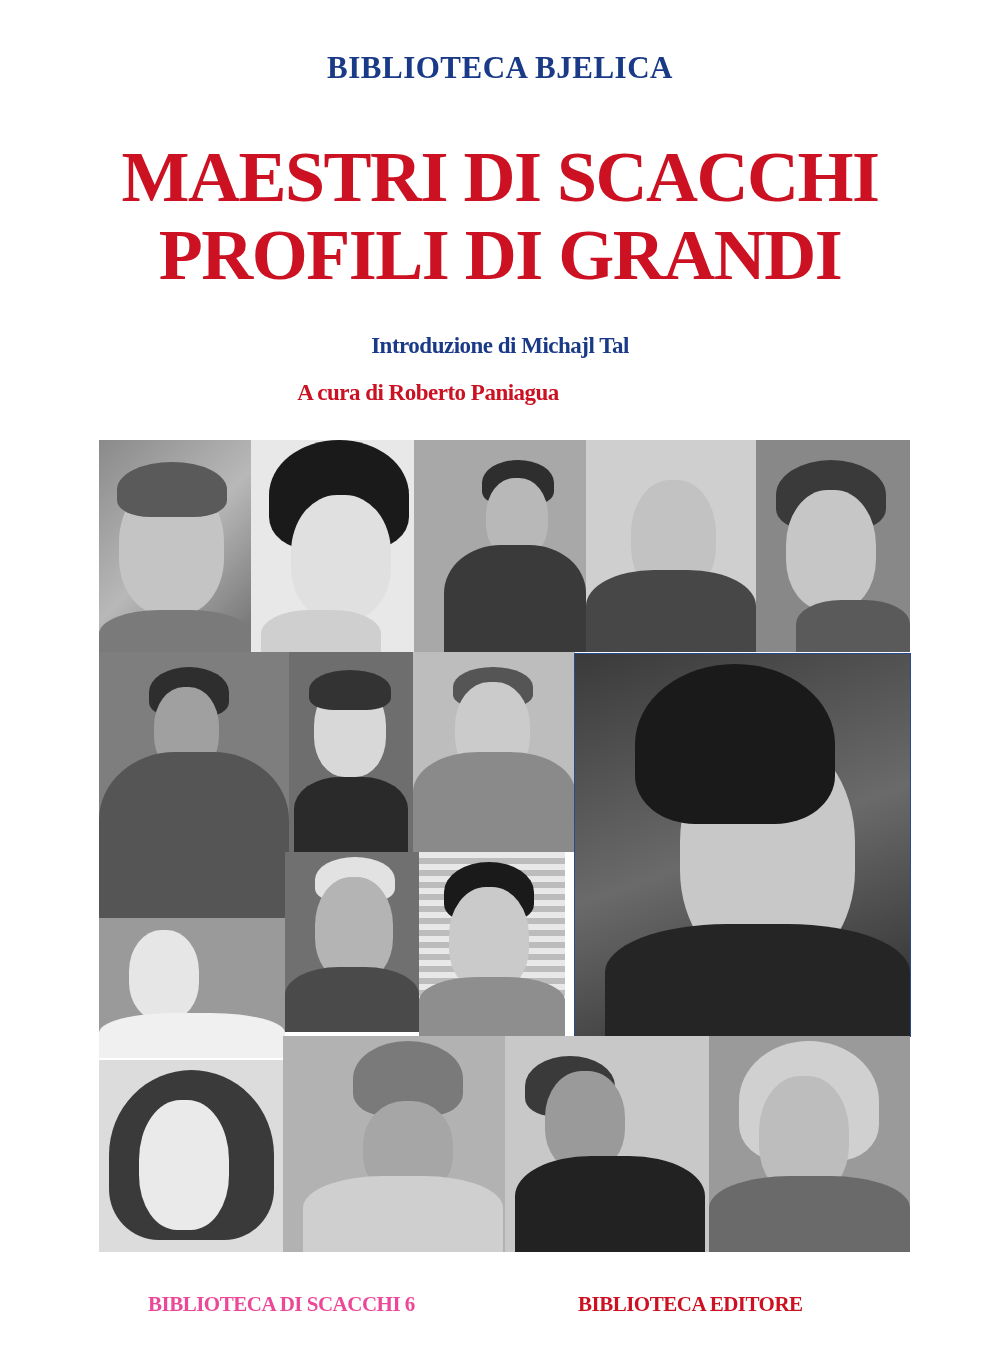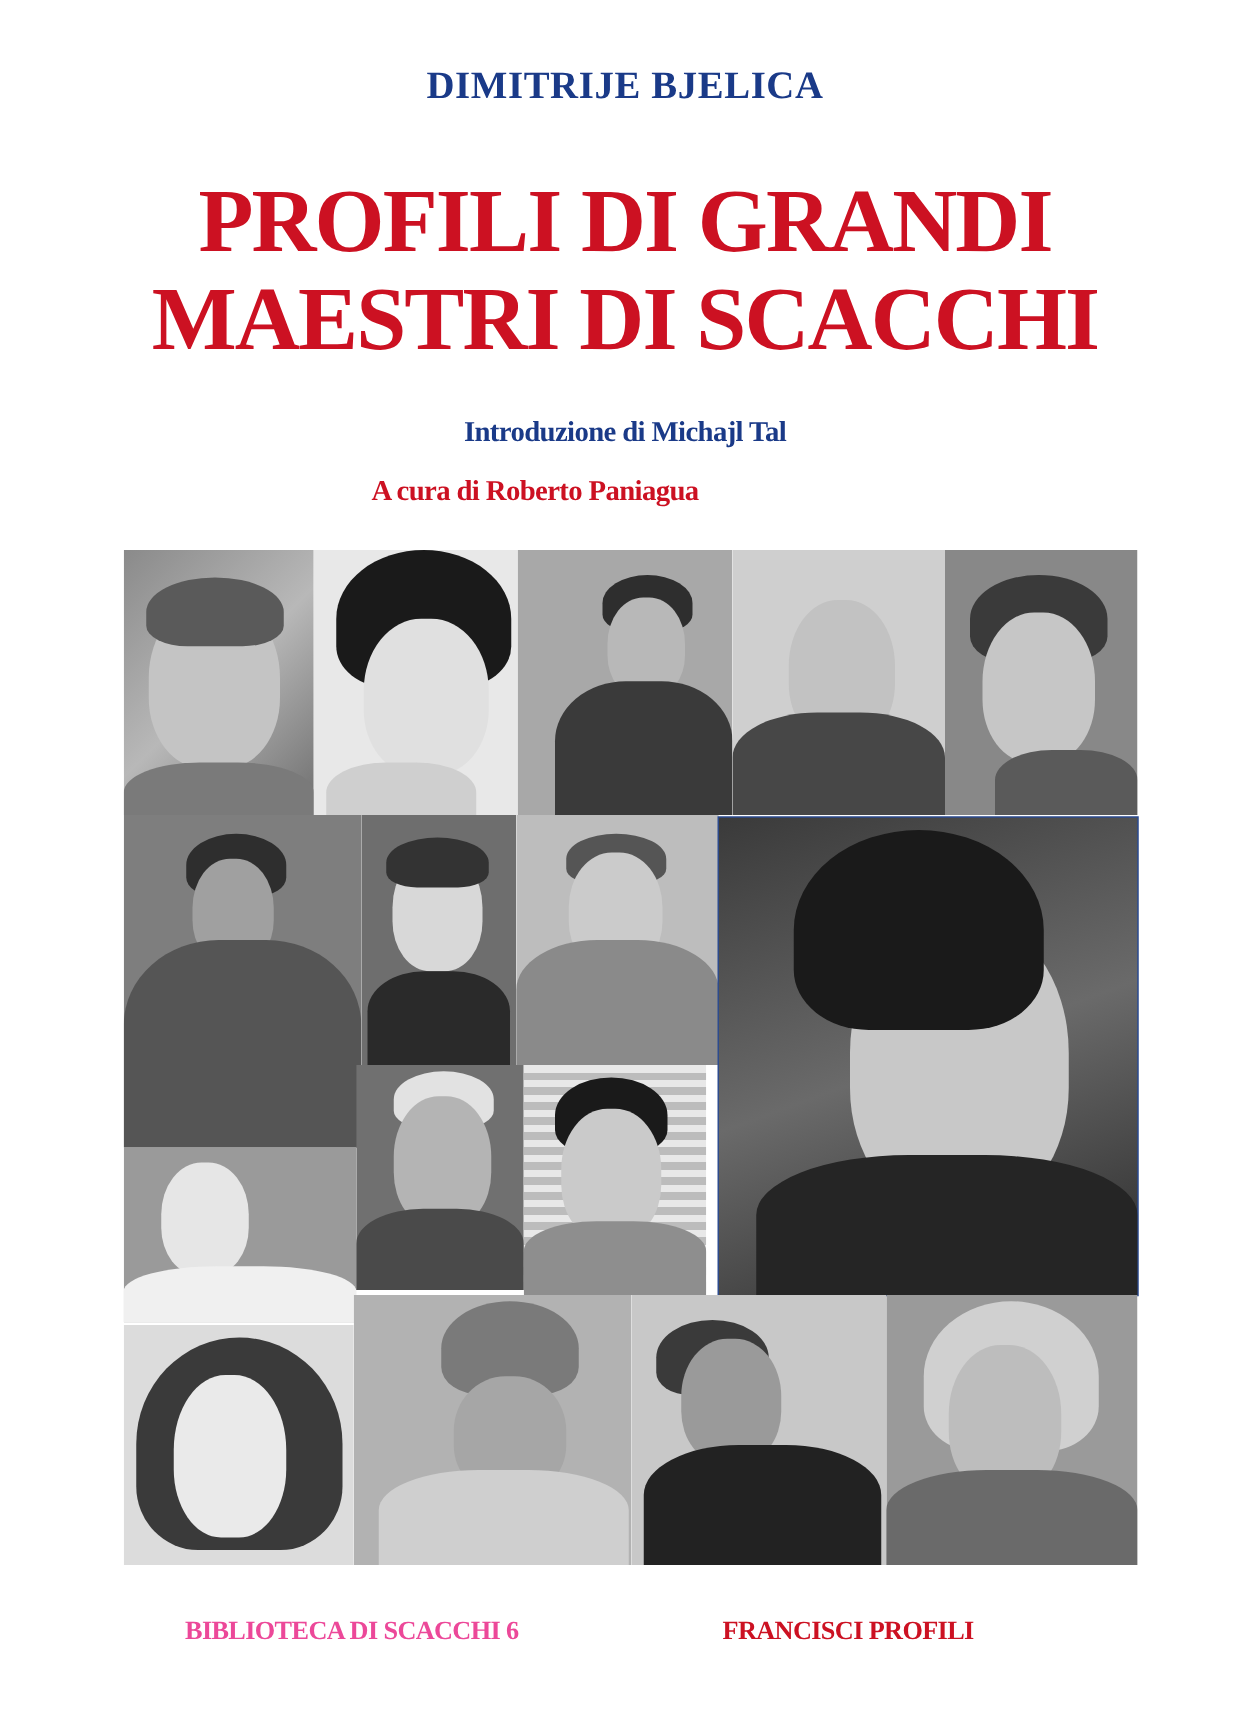--- a/index.html
+++ b/index.html
@@ -15,24 +15,24 @@
     .photo .hair { position: absolute; border-radius: 50% 50% 30% 30%; }
     .photo .body { position: absolute; border-radius: 40% 40% 0 0; }
     .blue-border { outline: 2px solid #2a4a90; outline-offset: -1px; }
     .footer-left { position: absolute; left: 148px; top: 1292px; font-weight: bold; font-size: 21px; color: #ec4899; letter-spacing: -0.5px; }
     .footer-right { position: absolute; left: 578px; top: 1292px; font-weight: bold; font-size: 21px; color: #cc1122; letter-spacing: -0.5px; }
   </style>
 </head>
 <body>
 
 <div>
-  <div class="author">DIMITRIJE BJELICA</div>
+  <div class="author">BIBLIOTECA BJELICA</div>
   <div class="title">
+    <div>MAESTRI DI SCACCHI</div>
     <div>PROFILI DI GRANDI</div>
-    <div>MAESTRI DI SCACCHI</div>
   </div>
   <div class="intro">Introduzione di Michajl Tal</div>
   <div class="editor">A cura di Roberto Paniagua</div>
 
   <div class="collage">
 
     <div class="photo" style="left:99px;top:440px;width:152px;height:212px;">
       <div class="bg" style="background:linear-gradient(135deg,#8a8a8a,#b8b8b8 50%,#6e6e6e);"></div>
       <div class="head" style="left:20px;top:40px;width:105px;height:135px;background:#c4c4c4;"></div>
       <div class="hair" style="left:18px;top:22px;width:110px;height:55px;background:#5a5a5a;"></div>
@@ -124,14 +124,14 @@
     </div>
     <div class="photo" style="left:709px;top:1036px;width:201px;height:216px;">
       <div class="bg" style="background:#9a9a9a;"></div>
       <div class="hair" style="left:30px;top:5px;width:140px;height:120px;background:#d0d0d0;"></div>
       <div class="head" style="left:50px;top:40px;width:90px;height:120px;background:#bdbdbd;"></div>
       <div class="body" style="left:0px;top:140px;width:201px;height:80px;background:#6a6a6a;"></div>
     </div>
   </div>
 
   <div class="footer-left">BIBLIOTECA DI SCACCHI 6</div>
-  <div class="footer-right">FRANCISCI PROFILI</div>
+  <div class="footer-right">BIBLIOTECA EDITORE</div>
 </div>
 
 </body></html>

